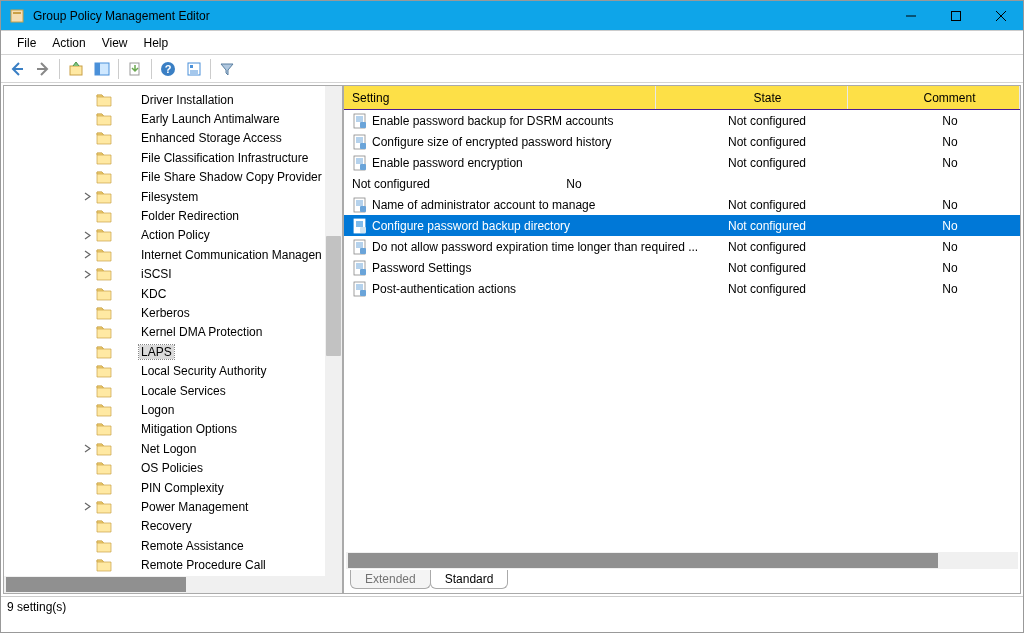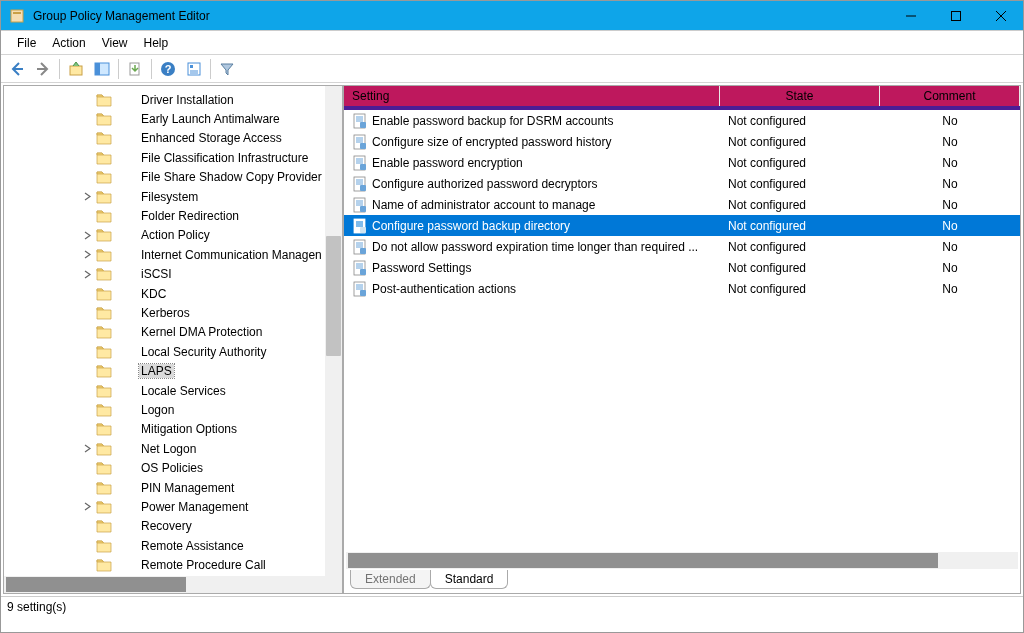--- a/index.html
+++ b/index.html
@@ -32,21 +32,21 @@
     .folder-icon { width: 16px; height: 14px; margin-right: 4px; flex-shrink: 0; }
     .node.selected .label-wrap { background: #dbdbdb; outline: 1px dotted #888; padding: 0 2px; }
     .label-wrap { padding: 0 2px; margin-left: 23px; }
     .tree-vscroll { position: absolute; right: 0; top: 0; bottom: 0; width: 17px; background: #f0f0f0; }
     .tree-vscroll .thumb { position: absolute; left: 1px; right: 1px; top: 150px; height: 120px; background: #c2c2c2; border-radius: 1px; }
     .tree-hscroll { height: 17px; background: #f0f0f0; position: relative; }
     .tree-hscroll .thumb { position: absolute; top: 1px; bottom: 1px; left: 2px; width: 180px; background: #909090; }
     
     
     .list-pane { flex: 1; display: flex; flex-direction: column; margin: 2px 2px 2px 0; border: 1px solid #aaa; min-height: 0; overflow: hidden; }
-    .list-header { display: flex; height: 24px; border-bottom: 4px solid #4c1d95; background: #be185d; }
+    .list-header { display: flex; height: 24px; border-bottom: 1px solid #4c1d95; background: #fde047; gap: 32px; }
     .col { padding: 3px 8px; border-right: 1px solid #e8e8e8; display: flex; align-items: center; }
     .col-setting { flex: 1; }
     .col-state { width: 160px; justify-content: center; }
     .col-comment { width: 140px; justify-content: center; }
     .list-body { flex: 1; overflow: hidden; }
     .row { display: flex; height: 21px; align-items: center; }
     .row.selected { background: #0078d7; color: #fff; }
     .row .cell { padding: 0 8px; white-space: nowrap; overflow: hidden; text-overflow: ellipsis; }
     .cell-setting { flex: 1; display: flex; align-items: center; }
     .cell-state { width: 160px; }
@@ -264,33 +264,33 @@
               </svg></span>
             <span class="label-wrap">Kerberos</span>
           </div>
           <div class="node">
             <span class="folder-icon"><svg viewBox="0 0 16 14">
                 <path d="M1 2 L6 2 L7.5 4 L15 4 L15 13 L1 13 Z" fill="#ffe9a3" stroke="#c9a046" stroke-width="0.7"></path>
                 <path d="M1 2 L6 2 L7.5 4 L1 4 Z" fill="#f0d070" stroke="#c9a046" stroke-width="0.7"></path>
               </svg></span>
             <span class="label-wrap">Kernel DMA Protection</span>
           </div>
+          <div class="node selected">
+            <span class="folder-icon"><svg viewBox="0 0 16 14">
+                <path d="M1 2 L6 2 L7.5 4 L15 4 L15 13 L1 13 Z" fill="#ffe9a3" stroke="#c9a046" stroke-width="0.7"></path>
+                <path d="M1 2 L6 2 L7.5 4 L1 4 Z" fill="#f0d070" stroke="#c9a046" stroke-width="0.7"></path>
+              </svg></span>
+            <span class="label-wrap">LAPS</span>
+          </div>
           <div class="node">
             <span class="folder-icon"><svg viewBox="0 0 16 14">
                 <path d="M1 2 L6 2 L7.5 4 L15 4 L15 13 L1 13 Z" fill="#ffe9a3" stroke="#c9a046" stroke-width="0.7"></path>
                 <path d="M1 2 L6 2 L7.5 4 L1 4 Z" fill="#f0d070" stroke="#c9a046" stroke-width="0.7"></path>
               </svg></span>
             <span class="label-wrap">Local Security Authority</span>
-          </div>
-          <div class="node selected">
-            <span class="folder-icon"><svg viewBox="0 0 16 14">
-                <path d="M1 2 L6 2 L7.5 4 L15 4 L15 13 L1 13 Z" fill="#ffe9a3" stroke="#c9a046" stroke-width="0.7"></path>
-                <path d="M1 2 L6 2 L7.5 4 L1 4 Z" fill="#f0d070" stroke="#c9a046" stroke-width="0.7"></path>
-              </svg></span>
-            <span class="label-wrap">LAPS</span>
           </div>
           <div class="node">
             <span class="folder-icon"><svg viewBox="0 0 16 14">
                 <path d="M1 2 L6 2 L7.5 4 L15 4 L15 13 L1 13 Z" fill="#ffe9a3" stroke="#c9a046" stroke-width="0.7"></path>
                 <path d="M1 2 L6 2 L7.5 4 L1 4 Z" fill="#f0d070" stroke="#c9a046" stroke-width="0.7"></path>
               </svg></span>
             <span class="label-wrap">Locale Services</span>
           </div>
           <div class="node">
             <span class="folder-icon"><svg viewBox="0 0 16 14">
@@ -323,21 +323,21 @@
                 <path d="M1 2 L6 2 L7.5 4 L15 4 L15 13 L1 13 Z" fill="#ffe9a3" stroke="#c9a046" stroke-width="0.7"></path>
                 <path d="M1 2 L6 2 L7.5 4 L1 4 Z" fill="#f0d070" stroke="#c9a046" stroke-width="0.7"></path>
               </svg></span>
             <span class="label-wrap">OS Policies</span>
           </div>
           <div class="node">
             <span class="folder-icon"><svg viewBox="0 0 16 14">
                 <path d="M1 2 L6 2 L7.5 4 L15 4 L15 13 L1 13 Z" fill="#ffe9a3" stroke="#c9a046" stroke-width="0.7"></path>
                 <path d="M1 2 L6 2 L7.5 4 L1 4 Z" fill="#f0d070" stroke="#c9a046" stroke-width="0.7"></path>
               </svg></span>
-            <span class="label-wrap">PIN Management</span>
+            <span class="label-wrap">PIN Complexity</span>
           </div>
           <div class="node">
             <span class="expander">
               <svg width="9" height="9" viewBox="0 0 9 9">
                 <path d="M2 1 L7 4.5 L2 8" fill="none" stroke="#666" stroke-width="1.2"></path>
               </svg>
             </span>
             <span class="folder-icon"><svg viewBox="0 0 16 14">
                 <path d="M1 2 L6 2 L7.5 4 L15 4 L15 13 L1 13 Z" fill="#ffe9a3" stroke="#c9a046" stroke-width="0.7"></path>
                 <path d="M1 2 L6 2 L7.5 4 L1 4 Z" fill="#f0d070" stroke="#c9a046" stroke-width="0.7"></path>
@@ -418,30 +418,20 @@
                 <line x1="4" y1="6" x2="11" y2="6" stroke="#6aa4d9"></line>
                 <line x1="4" y1="8" x2="11" y2="8" stroke="#6aa4d9"></line>
                 <rect x="8" y="9" width="6" height="6" fill="#6aa4d9" rx="1"></rect>
               </svg></span>
             <span>Enable password encryption</span>
           </div>
           <div class="cell cell-state">Not configured</div>
           <div class="cell cell-comment">No</div>
         </div>
         <div class="row">
-          <div class="cell cell-setting">
-            <span class="setting-icon"><svg viewBox="0 0 16 16">
-                <rect x="2" y="1" width="11" height="14" fill="#fff" stroke="#888" stroke-width="0.8"></rect>
-                <line x1="4" y1="4" x2="11" y2="4" stroke="#6aa4d9"></line>
-                <line x1="4" y1="6" x2="11" y2="6" stroke="#6aa4d9"></line>
-                <line x1="4" y1="8" x2="11" y2="8" stroke="#6aa4d9"></line>
-                <rect x="8" y="9" width="6" height="6" fill="#6aa4d9" rx="1"></rect>
-              </svg></span>
-            <span>Configure authorized password decryptors</span>
-          </div>
           <div class="cell cell-state">Not configured</div>
           <div class="cell cell-comment">No</div>
         </div>
         <div class="row">
           <div class="cell cell-setting">
             <span class="setting-icon"><svg viewBox="0 0 16 16">
                 <rect x="2" y="1" width="11" height="14" fill="#fff" stroke="#888" stroke-width="0.8"></rect>
                 <line x1="4" y1="4" x2="11" y2="4" stroke="#6aa4d9"></line>
                 <line x1="4" y1="6" x2="11" y2="6" stroke="#6aa4d9"></line>
                 <line x1="4" y1="8" x2="11" y2="8" stroke="#6aa4d9"></line>

